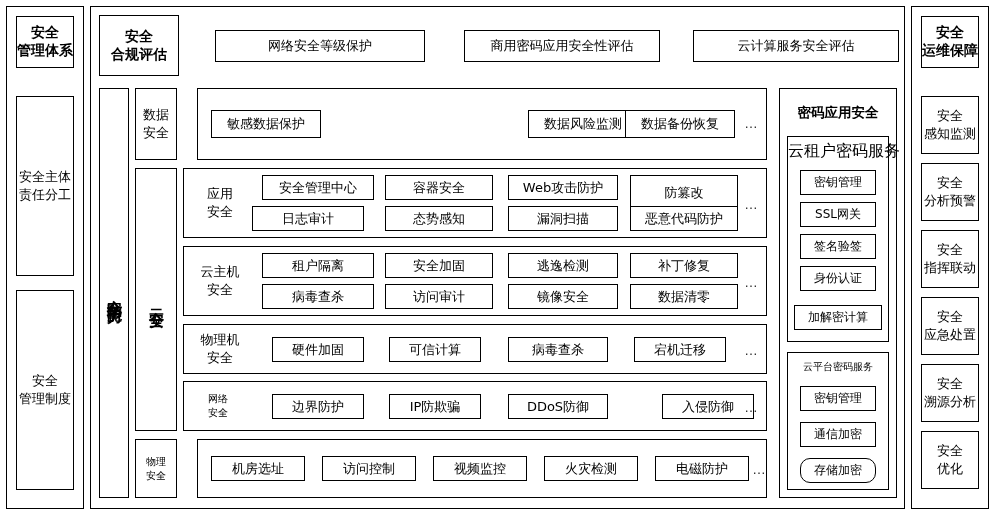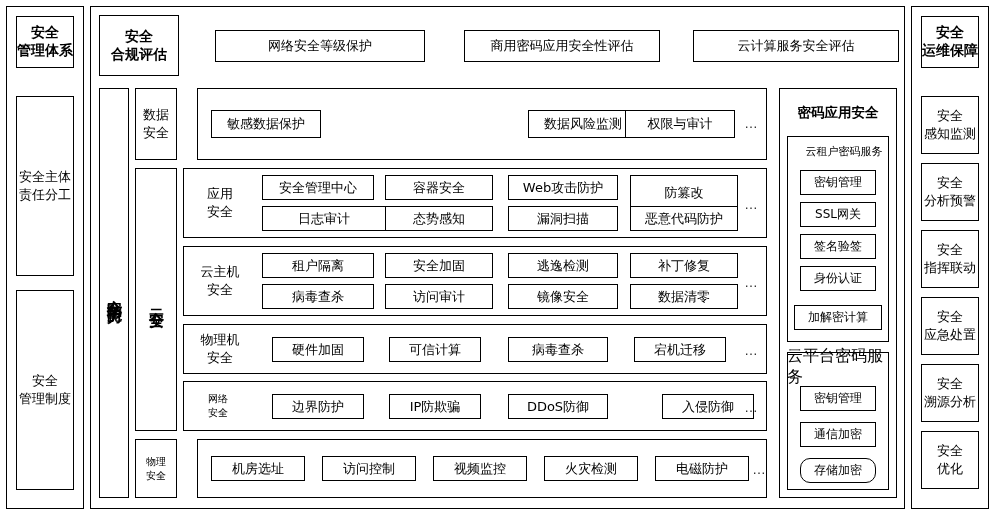--- a/index.html
+++ b/index.html
@@ -124,31 +124,31 @@
   <div class="frame" style="left:135px; top:168px; width:42px; height:263px;"></div>
   <div style="position:absolute; left:135px; top:168px; width:42px; height:263px; display:flex; align-items:center; justify-content:center;">
     <span class="vtext vertical-writing">云安全</span>
   </div>
 
   <div class="hdr" style="left:135px; top:88px; width:42px; height:72px; font-size:13px; white-space:pre-line;">数据
 安全</div>
   <div class="frame" style="left:197px; top:88px; width:570px; height:72px;"></div>
   <div class="hdr" style="left:211px; top:110px; width:110px; height:28px;">敏感数据保护</div>
   <div class="hdr" style="left:484px; top:110px; width:110px; height:28px;margin-left:44px;">数据风险监测</div>
-  <div class="hdr" style="left:625px; top:110px; width:110px; height:28px;">权限与审计</div>
+  <div class="hdr" style="left:625px; top:110px; width:110px; height:28px;">数据备份恢复</div>
   <div class="dots" style="left:742px; top:116px; width:18px;">…</div>
 
   <div class="frame" style="left:183px; top:168px; width:584px; height:70px;"></div>
   <div style="position:absolute; left:192px; top:178px; width:56px; height:50px; display:flex; align-items:center; justify-content:center; text-align:center; font-size:13px; white-space:pre-line;">应用
 安全</div>
   <div class="hdr" style="left:385px; top:175px; width:108px; height:25px;">容器安全</div>
   <div class="hdr" style="left:262px; top:175px; width:112px; height:25px;">安全管理中心</div>
   <div class="hdr" style="left:508px; top:175px; width:110px; height:25px;">Web攻击防护</div>
   <div class="hdr" style="left:630px; top:175px; width:108px; height:36px;text-align:right;">防篡改</div>
-  <div class="hdr" style="left:262px; top:206px; width:124px; height:25px;">日志审计</div>
+  <div class="hdr" style="left:252px; top:206px; width:112px; height:25px;">日志审计</div>
   <div class="hdr" style="left:385px; top:206px; width:108px; height:25px;">态势感知</div>
   <div class="hdr" style="left:508px; top:206px; width:110px; height:25px;">漏洞扫描</div>
   <div class="hdr" style="left:630px; top:206px; width:108px; height:25px;">恶意代码防护</div>
   <div class="dots" style="left:742px; top:197px; width:18px;">…</div>
 
   <div class="frame" style="left:183px; top:246px; width:584px; height:70px;"></div>
   <div style="position:absolute; left:188px; top:256px; width:64px; height:50px; display:flex; align-items:center; justify-content:center; text-align:center; font-size:13px; white-space:pre-line;">云主机
 安全</div>
   <div class="hdr" style="left:262px; top:253px; width:112px; height:25px;">租户隔离</div>
   <div class="hdr" style="left:385px; top:253px; width:108px; height:25px;">安全加固</div>
@@ -185,26 +185,26 @@
   <div class="hdr" style="left:322px; top:456px; width:94px; height:25px;">访问控制</div>
   <div class="hdr" style="left:433px; top:456px; width:94px; height:25px;">视频监控</div>
   <div class="hdr" style="left:544px; top:456px; width:94px; height:25px;">火灾检测</div>
   <div class="hdr" style="left:655px; top:456px; width:94px; height:25px;">电磁防护</div>
   <div class="dots" style="left:752px; top:462px; width:14px;">…</div>
 
   <div class="frame" style="left:779px; top:88px; width:118px; height:410px;"></div>
   <div style="position:absolute; left:779px; top:96px; width:118px; height:34px; display:flex; align-items:center; justify-content:center; font-size:13.5px; font-weight:bold;">密码应用安全</div>
 
   <div class="frame" style="left:787px; top:136px; width:102px; height:206px;"></div>
-  <div style="position:absolute; left:787px; top:140px; width:114px; height:22px; display:flex; align-items:center; justify-content:center; font-size:11px;">云租户密码服务</div>
+  <div style="position:absolute; left:787px; top:140px; width:114px; height:22px; display:flex; align-items:center; justify-content:center; font-size:16px;">云租户密码服务</div>
   <div class="hdr" style="left:800px; top:170px; width:76px; height:25px; font-size:12px;">密钥管理</div>
   <div class="hdr" style="left:800px; top:202px; width:76px; height:25px; font-size:12px;">SSL网关</div>
   <div class="hdr" style="left:800px; top:234px; width:76px; height:25px; font-size:12px;">签名验签</div>
   <div class="hdr" style="left:800px; top:266px; width:76px; height:25px; font-size:12px;">身份认证</div>
   <div class="hdr" style="left:794px; top:305px; width:88px; height:25px; font-size:12px;">加解密计算</div>
 
   <div class="frame" style="left:787px; top:352px; width:102px; height:138px;"></div>
-  <div style="position:absolute; left:787px; top:356px; width:102px; height:22px; display:flex; align-items:center; justify-content:center; font-size:16px;">云平台密码服务</div>
+  <div style="position:absolute; left:787px; top:356px; width:102px; height:22px; display:flex; align-items:center; justify-content:center; font-size:10px;">云平台密码服务</div>
   <div class="hdr" style="left:800px; top:386px; width:76px; height:25px; font-size:12px;">密钥管理</div>
   <div class="hdr" style="left:800px; top:422px; width:76px; height:25px; font-size:12px;">通信加密</div>
   <div class="hdr" style="left:800px; top:458px; width:76px; height:25px; font-size:12px;border-radius:10px;">存储加密</div>
 
 </div>
 
 </body></html>

